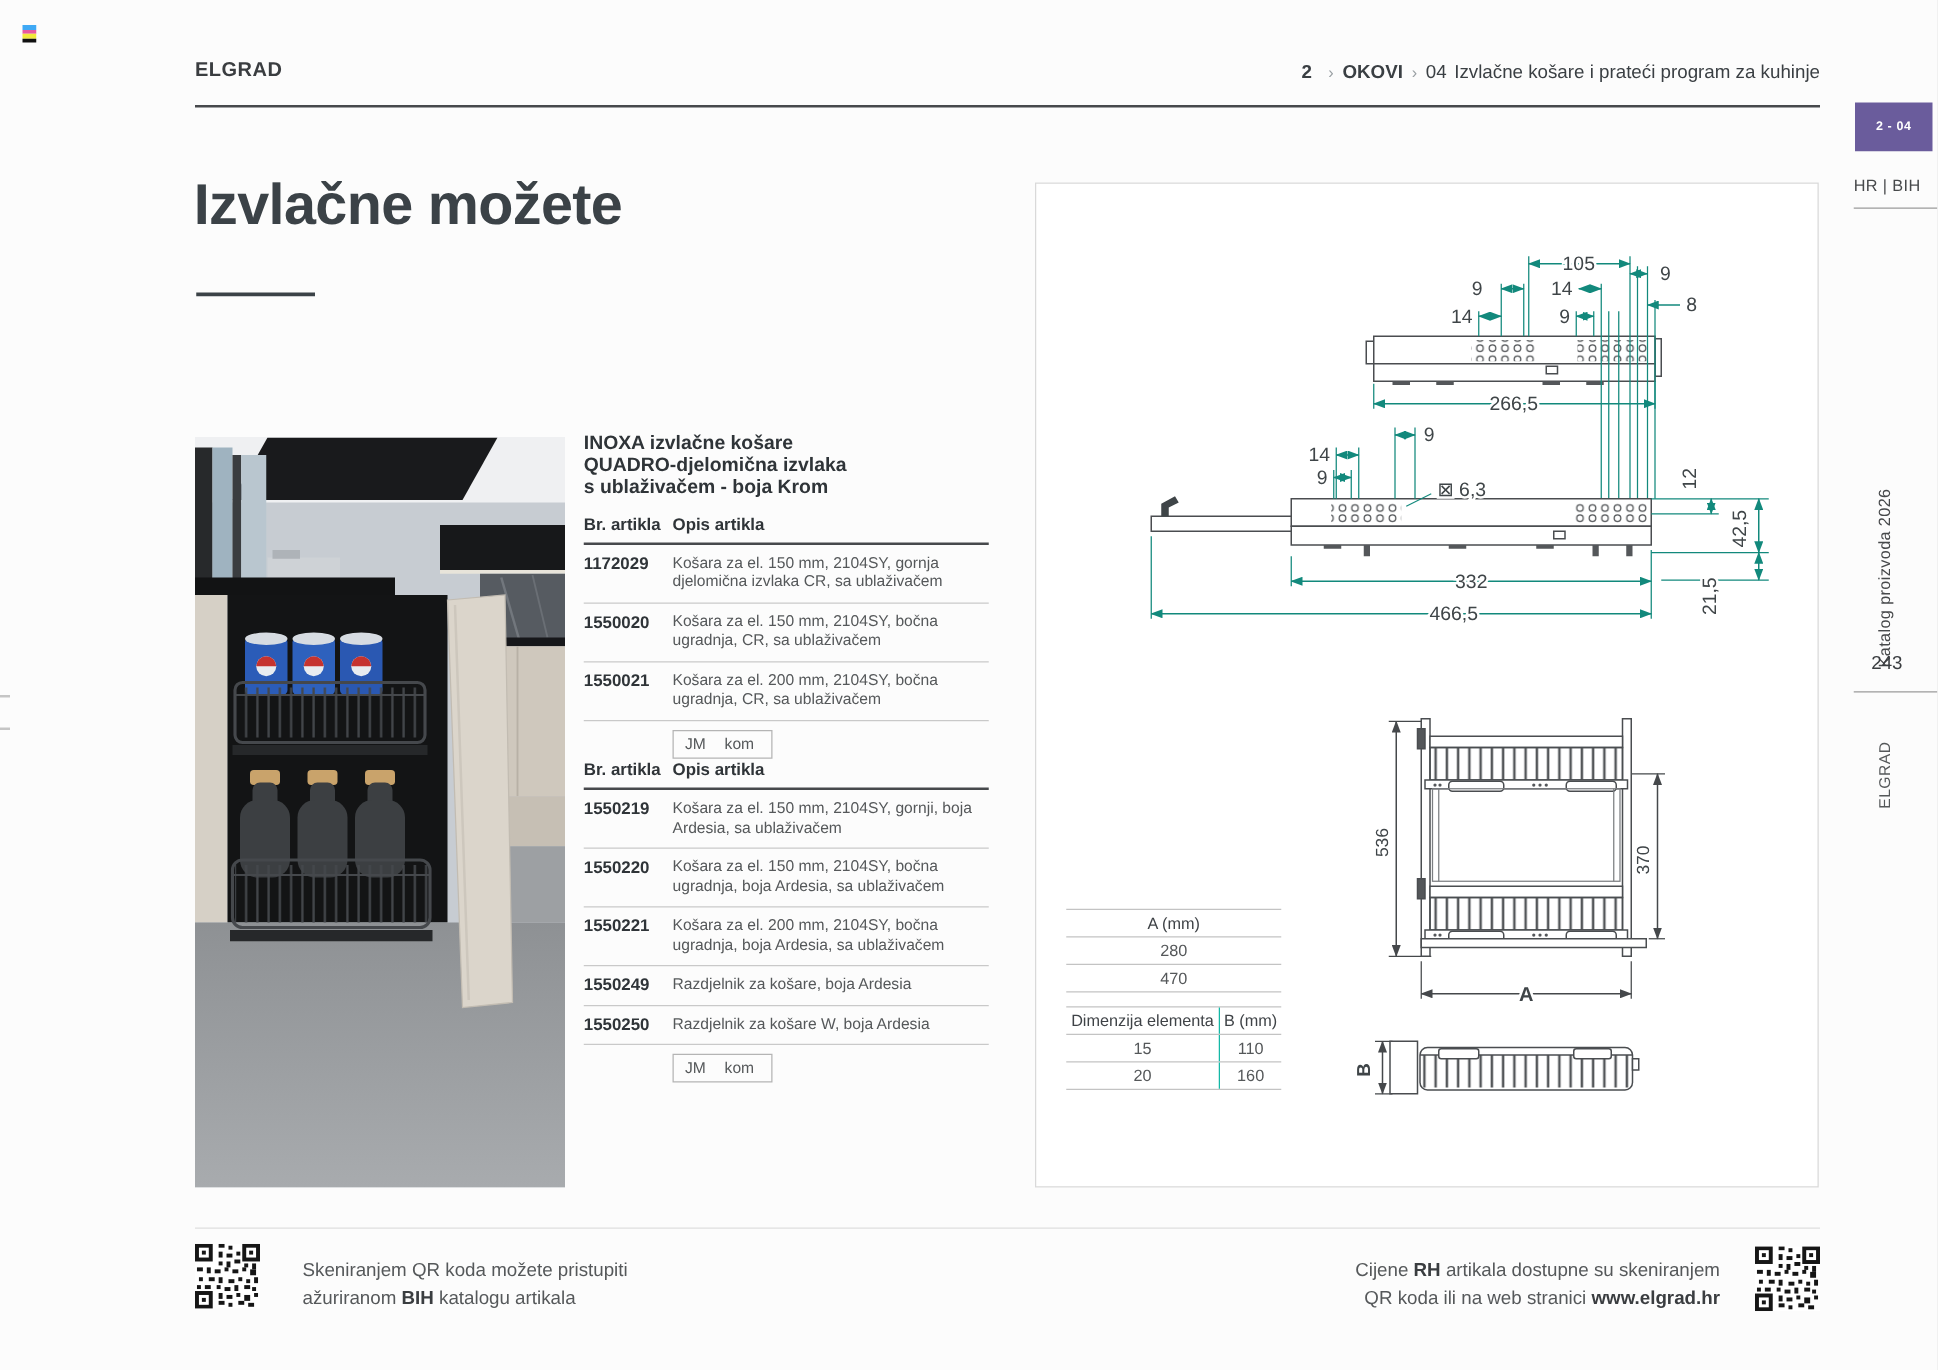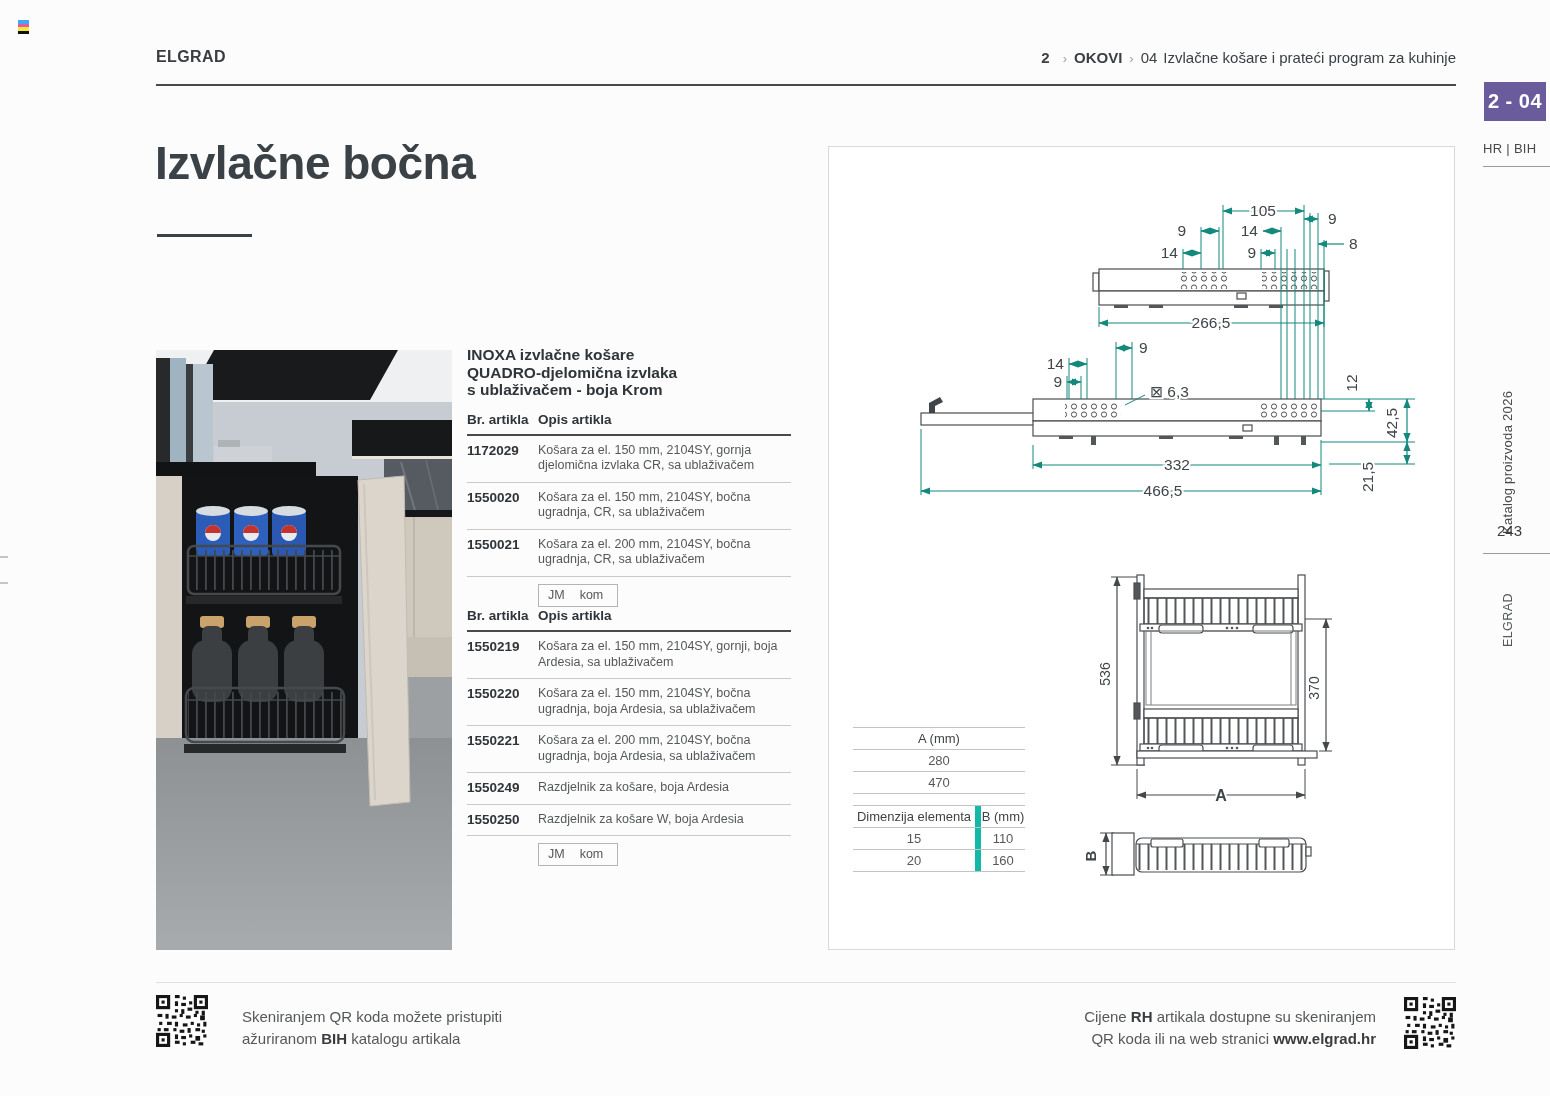--- a/index.html
+++ b/index.html
@@ -16,21 +16,21 @@
   .crop-dash { position:absolute; left:0; width:8px; height:2px; background:#c5c5c5; }
   
   .brand { position:absolute; left:156px; top:48px; font-size:16px; font-weight:bold; letter-spacing:.4px; color:#3a3d40; }
   .breadcrumb { position:absolute; right:94px; top:49px; font-size:15px; color:#3a3f43; white-space:nowrap; }
   .breadcrumb .sep { color:#9aa0a4; margin:0 7px; font-size:13px; }
   .breadcrumb .b { font-weight:bold; }
   .breadcrumb .num { margin-right:6px; }
   .header-rule { position:absolute; left:156px; top:84px; width:1300px; height:2px; background:#47494c; }
   
   .badge { position:absolute; left:1484px; top:82px; width:62px; height:39px; background:#6a5c9c; color:#fff;
-           font-size:20px; font-weight:bold; display:flex; align-items:center; justify-content:center; letter-spacing:.5px; }
+           font-size:10px; font-weight:bold; display:flex; align-items:center; justify-content:center; letter-spacing:.5px; }
   .lang { position:absolute; left:1483px; top:141px; font-size:13px; color:#47494b; letter-spacing:.3px; }
   .side-rule { position:absolute; left:1483px; width:67px; height:1px; background:#9a9a9a; }
   .vtext { writing-mode:vertical-rl; transform:rotate(180deg); }
   .catalog-v { position:absolute; left:1500px; top:348px; height:186px; font-size:13px; color:#47494b; letter-spacing:.3px; }
   .pageno { position:absolute; left:1497px; top:522px; font-size:15px; color:#3a3d40; }
   .brand-v { position:absolute; left:1501px; top:585px; height:62px; font-size:12.5px; color:#55585a; letter-spacing:.4px; }
   
   .page-title { position:absolute; left:155px; top:136px; font-size:46px; font-weight:bold; color:#3b4247; letter-spacing:-.5px; }
   .title-dash { position:absolute; left:157px; top:234px; width:95px; height:3px; background:#3b4247; }
   
@@ -51,21 +51,21 @@
   .panel { position:absolute; left:828px; top:146px; width:627px; height:804px; background:#fff; border:1px solid #d9d9d9; }
   .panel svg.draw { position:absolute; left:0; top:0; }
   .dtable { position:absolute; left:24px; width:172px; font-size:13px; color:#55585a; }
   .dtable .hd { color:#3f4347; }
   .dtA { top:580px; }
   .dtB { top:658px; }
   .dtable .r { display:flex; align-items:center; justify-content:center; height:22px; border-bottom:1px solid #c3c3c3; }
   .dtable .r:first-child { border-top:1px solid #c3c3c3; height:23px; }
   .dtB .r { justify-content:flex-start; }
   .dtB .c1 { width:122px; text-align:center; }
-  .dtB .c2 { width:50px; text-align:center; border-left:6px solid #14b8a6; align-self:stretch; display:flex; align-items:center; justify-content:center; }
+  .dtB .c2 { width:50px; text-align:center; border-left:1px solid #14b8a6; align-self:stretch; display:flex; align-items:center; justify-content:center; }
   
   .footer-rule { position:absolute; left:156px; top:982px; width:1300px; height:1px; background:#dedede; }
   .qr { position:absolute; width:52px; height:52px; }
   .qr-left { left:156px; top:995px; }
   .qr-right { left:1404px; top:997px; }
   .ftext { position:absolute; top:1006px; font-size:15px; line-height:22px; color:#55585a; }
   .ftext b { color:#3a3d40; }
   .ftext-left { left:242px; }
   .ftext-right { right:174px; text-align:right; }
   
@@ -93,21 +93,21 @@
   <div class="header-rule"></div>
 
   <div class="badge">2 - 04</div>
   <div class="lang">HR | BIH</div>
   <div class="side-rule" style="top:166px"></div>
   <div class="catalog-v vtext">Katalog proizvoda 2026</div>
   <div class="pageno">243</div>
   <div class="side-rule" style="top:553px"></div>
   <div class="brand-v vtext">ELGRAD</div>
 
-  <h1 class="page-title">Izvlačne bočna</h1>
+  <h1 class="page-title">Izvlačne možete</h1>
   <div class="title-dash"></div>
 
   <svg class="photo" viewBox="0 0 296 600">
     <defs>
       <pattern id="pw" width="9" height="10" patternUnits="userSpaceOnUse">
         <rect x="4" y="0" width="1.8" height="10" fill="#44474b"></rect>
       </pattern>
       <linearGradient id="floorg" x1="0" y1="0" x2="0" y2="1">
         <stop offset="0" stop-color="#8e9194"></stop>
           <stop offset="1" stop-color="#a8abae"></stop>

